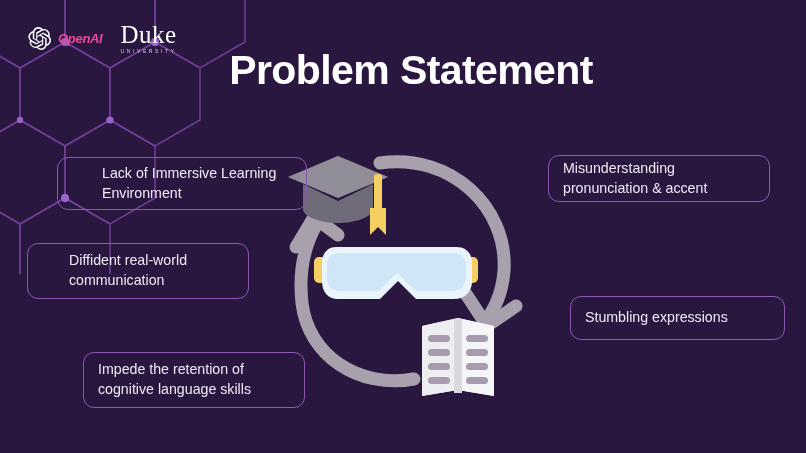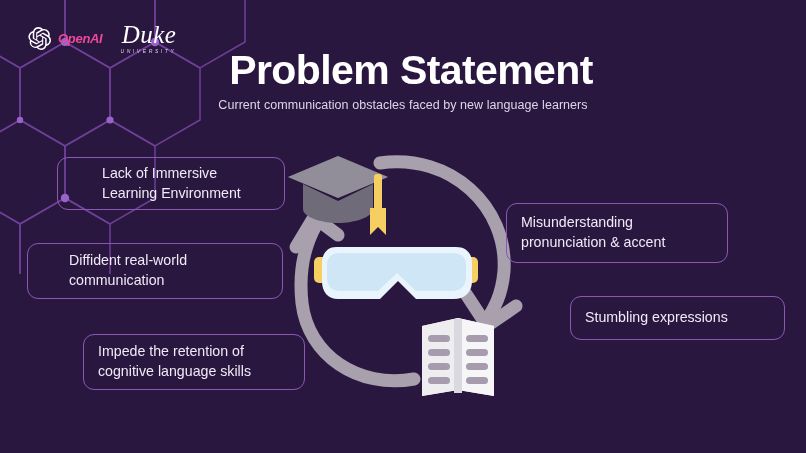--- a/index.html
+++ b/index.html
@@ -48,21 +48,20 @@
     font-weight: bold;
     letter-spacing: -0.3px;
     line-height: 1;
     font-style: italic;
   }
   #duke-logo {
     display: flex;
     flex-direction: column;
     align-items: flex-end;
     line-height: 1;
-    font-style: italic;
   }
   #duke-word {
     font-family: "Liberation Serif", serif;
     color: #ffffff;
     font-size: 25px;
     letter-spacing: 0.5px;
     line-height: 1;
   }
   #duke-sub {
     color: #d8cfe4;
@@ -105,24 +104,24 @@
     color: #f0eaf6;
     font-size: 14.2px;
     line-height: 1.38;
     padding: 10px 14px;
     display: flex;
     align-items: center;
     background: transparent;
     z-index: 5;
   }
 
-  #box-immersive    { left: 57px;  top: 157px; width: 228px; height: 53px; padding-left: 44px; }
-  #box-diffident    { left: 27px;  top: 243px; width: 256px; height: 56px; padding-left: 41px; }
-  #box-impede       { left: 83px;  top: 334px; width: 222px; height: 56px; }
-  #box-misunderstand{ left: 506px; top: 155px; width: 222px; height: 60px; margin-top: 48px; }
+  #box-immersive    { left: 57px;  top: 157px; width: 250px; height: 53px; padding-left: 44px; }
+  #box-diffident    { left: 27px;  top: 243px; width: 222px; height: 56px; padding-left: 41px; }
+  #box-impede       { left: 83px;  top: 352px; width: 222px; height: 56px; }
+  #box-misunderstand{ left: 548px; top: 155px; width: 222px; height: 47px; }
   #box-stumbling    { left: 570px; top: 248px; width: 215px; height: 44px; margin-top: 48px; }
   #box-personalized { left: 545px; top: 336px; width: 198px; height: 56px; }
 
   
   #cycle-art {
     position: absolute;
     left: 276px;
     top: 143px;
     width: 270px;
     height: 265px;
@@ -167,21 +166,20 @@
       <span id="openai-wordmark">OpenAI</span>
     </div>
 
     <div id="duke-logo">
       <span id="duke-word">Duke</span>
       <span id="duke-sub">UNIVERSITY</span>
     </div>
   </div>
 
   <div id="page-title">Problem Statement</div>
-  <div id="page-subtitle">Current communication obstacles faced by new language learners</div>
 
   <svg id="cycle-art" viewBox="0 0 270 265" fill="none">
 
     <g>
       <path d="M104 20 C175 10 232 64 228 128 C226 152 218 166 210 178" stroke="#a8a0ad" stroke-width="13" stroke-linecap="round" fill="none"></path>
       <path d="M190 151 L211 183 L240 163" stroke="#a8a0ad" stroke-width="13" stroke-linecap="round" stroke-linejoin="round" fill="none"></path>
     </g>
 
     <g>
       <path d="M138 236 C82 246 32 212 26 160 C22 124 30 100 40 82" stroke="#a8a0ad" stroke-width="13" stroke-linecap="round" fill="none"></path>

